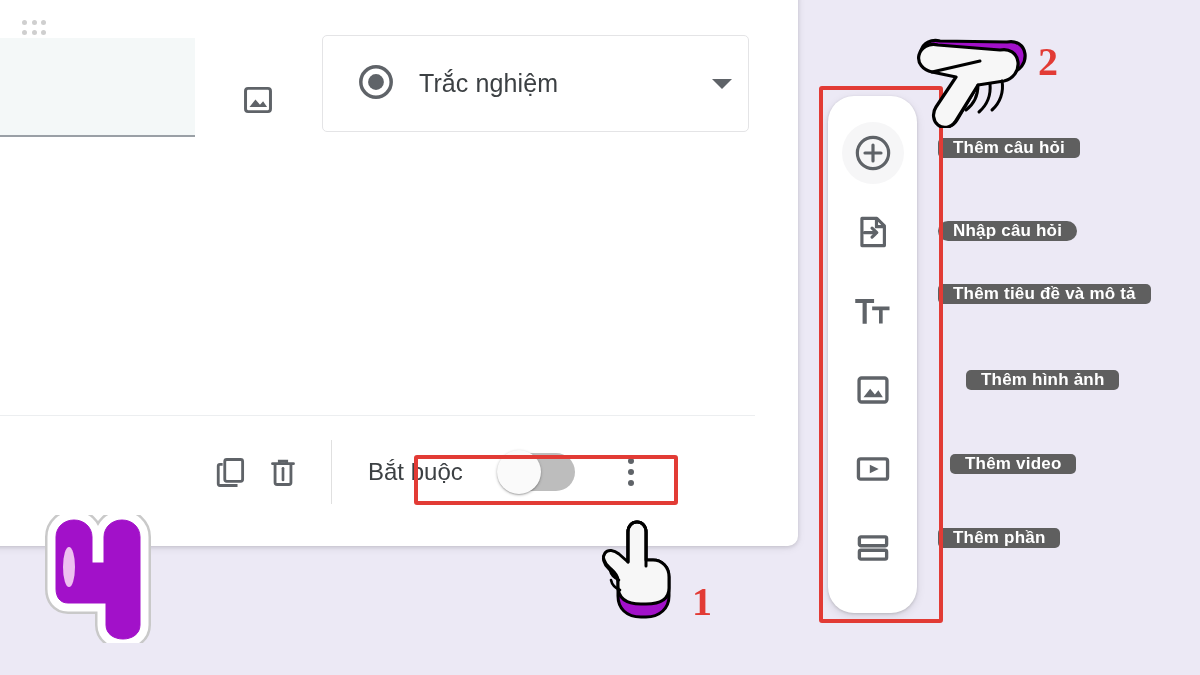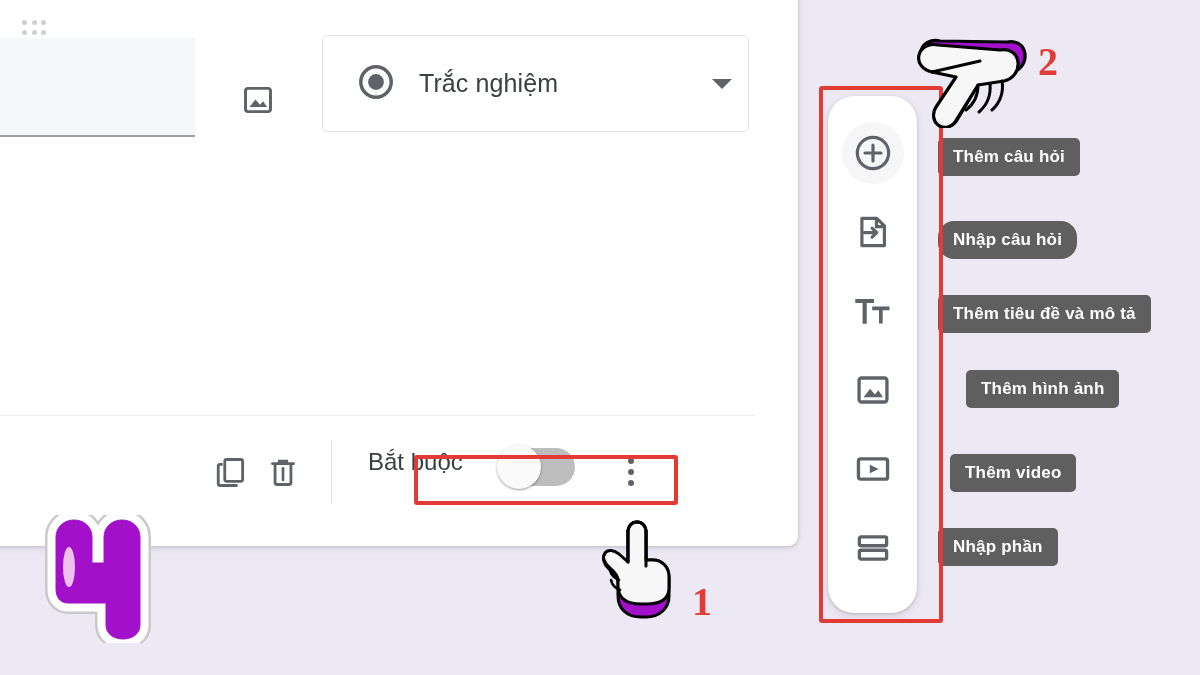--- a/index.html
+++ b/index.html
@@ -120,20 +120,21 @@
     border-radius: 50%;
     cursor: pointer;
   }
   .vsep {
     width: 1px; height: 64px;
     background: #e0e0e0;
     margin: 0 14px 0 22px;
   }
   .required-wrap {
     display: flex;
+    align-items: center;
     padding: 0 16px 0 22px;
     height: 48px;
     cursor: pointer;
   }
   .required-label {
     font-size: 24px;
     color: #3c4043;
     margin-right: 36px;
     white-space: nowrap;
   }
@@ -208,21 +209,21 @@
   .tool-item.active { background: #f6f6f7; }
 
   
   .tooltip {
     position: absolute;
     background: #5f5f5f;
     color: #ffffff;
     font-size: 17px;
     font-weight: bold;
     border-radius: 5px;
-    padding: 9px 15px;
+    padding: 0 15px;
     white-space: nowrap;
     letter-spacing: .2px;
   }
 
   
   .hand { position: absolute; }
   .marker-num {
     position: absolute;
     font-family: "Liberation Serif", serif;
     font-weight: bold;
@@ -352,24 +353,24 @@
     <div class="tool-item">
       <svg width="38" height="38" viewBox="0 0 24 24">
         <rect x="3.4" y="5" width="17.2" height="5.6" rx="1" fill="none" stroke="#5f6368" stroke-width="2.1"></rect>
         <rect x="3.4" y="13.4" width="17.2" height="5.6" rx="1" fill="none" stroke="#5f6368" stroke-width="2.1"></rect>
       </svg>
     </div>
   </div>
 
   <div class="tooltip" style="left:938px; top:138px;">Thêm câu hỏi</div>
   <div class="tooltip" style="left:938px; top:221px;border-radius:16px;">Nhập câu hỏi</div>
-  <div class="tooltip" style="left:938px; top:295px;">Thêm tiêu đề và mô tả</div>
+  <div class="tooltip" style="left:938px; top:284px;">Thêm tiêu đề và mô tả</div>
   <div class="tooltip" style="left:938px; top:370px;margin-left:28px;">Thêm hình ảnh</div>
   <div class="tooltip" style="left:938px; top:454px;margin-left:12px;">Thêm video</div>
-  <div class="tooltip" style="left:938px; top:528px;">Nhập phần</div>
+  <div class="tooltip" style="left:938px; top:528px;">Thêm phần</div>
 
   <div class="hl-box hl-required"></div>
   <div class="hl-box hl-toolbar"></div>
 
   <div class="hand" style="left:596px; top:520px;">
     <svg width="92" height="100" viewBox="0 0 92 100">
       <path d="M45 97 C30 97 22 88 22 76 L22 62 C22 56 17 53 13 49 C8 44 6 39 9 35 C12 31 18 32 23 36 L32 44 L32 12 C32 6 36 2 41 2 C46 2 50 6 50 12 L50 40 L57 40 C66 40 73 47 73 57 L73 76 C73 88 64 97 50 97 Z" fill="#a211c9" stroke="#000" stroke-width="3" stroke-linejoin="round"></path>
       <path d="M45 84 C30 84 22 78 22 66 L22 60 C22 54 17 51 13 47 C8 42 6 37 9 33 C12 29 18 30 23 34 L32 42 L32 12 C32 6 36 2 41 2 C46 2 50 6 50 12 L50 40 L57 40 C66 40 73 47 73 57 L73 68 C73 80 64 84 50 84 Z" fill="#f7f7f7" stroke="#000" stroke-width="3" stroke-linejoin="round"></path>
       <path d="M32 42 L32 12 C32 6 36 2 41 2 C46 2 50 6 50 12 L50 46" fill="none" stroke="#000" stroke-width="3" stroke-linecap="round"></path>
       <path d="M23 60 C18 58 15 55 14 50" fill="none" stroke="#000" stroke-width="2.6" stroke-linecap="round"></path>

